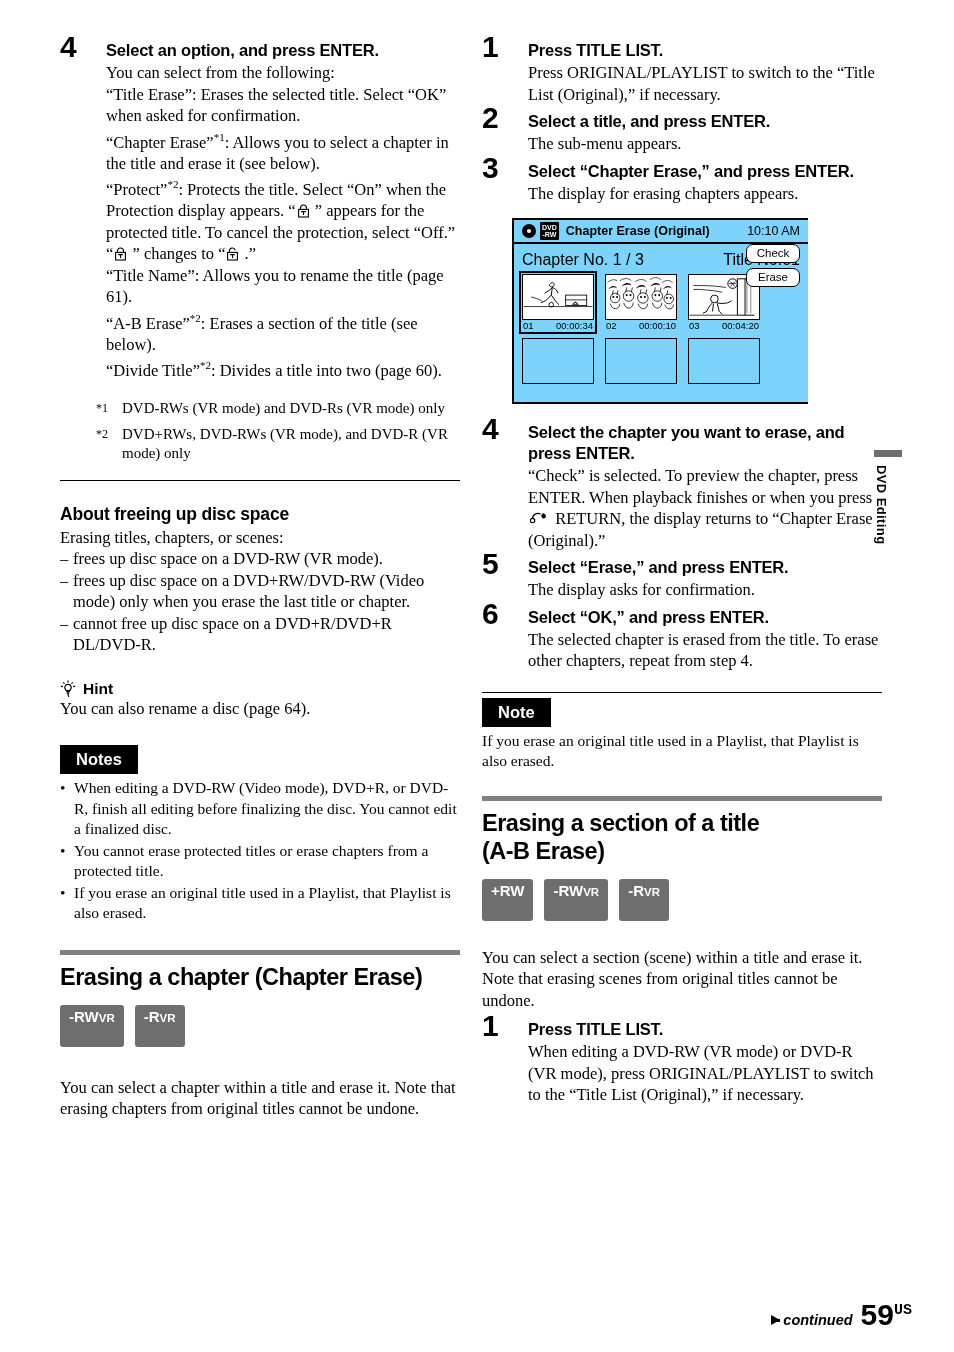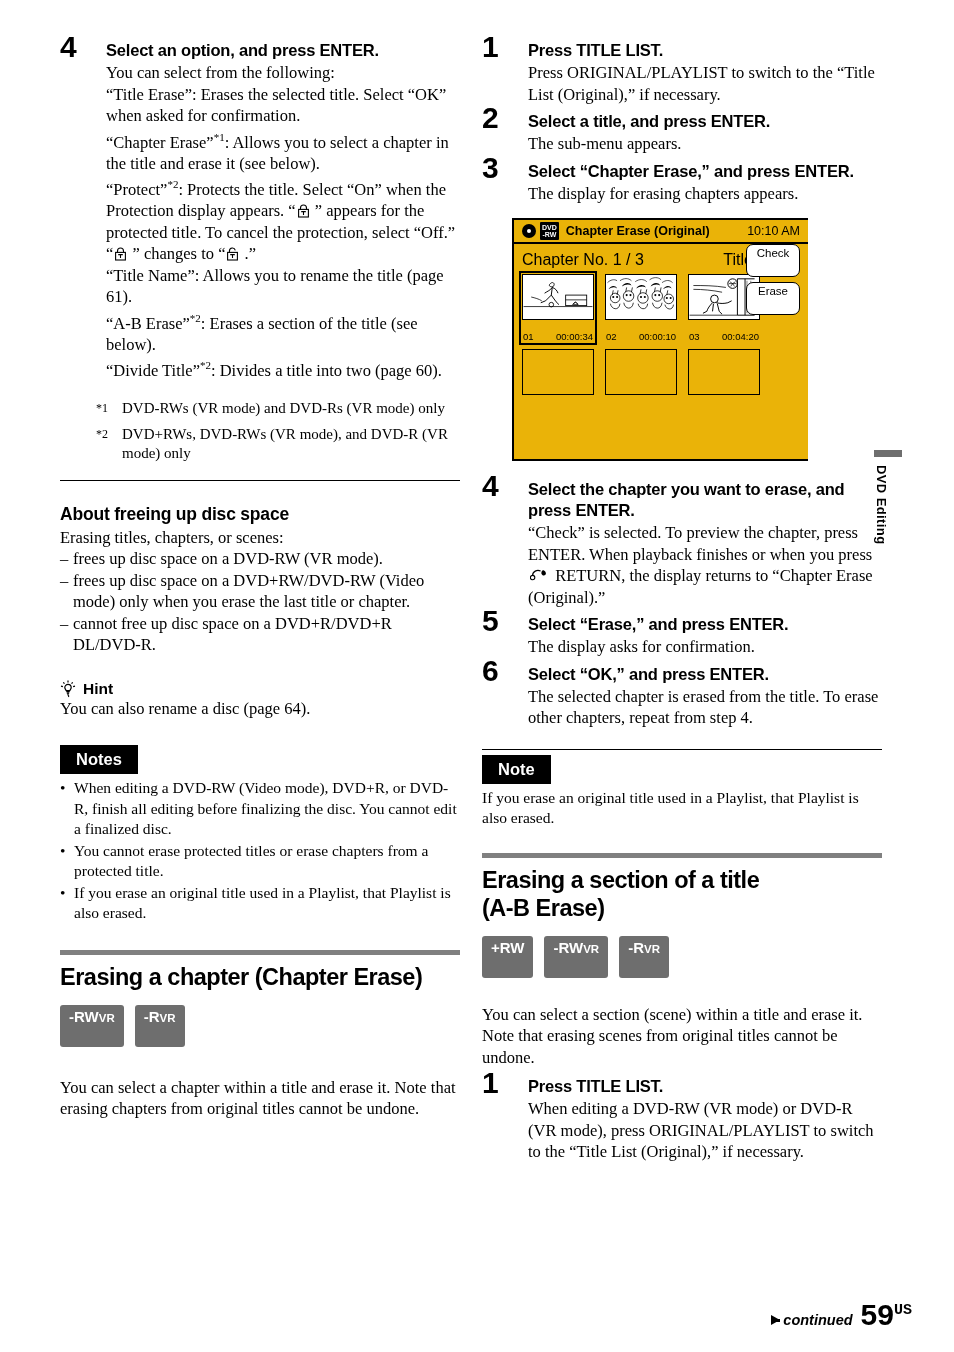--- a/index.html
+++ b/index.html
@@ -98,24 +98,24 @@
     font-family:"Liberation Sans", sans-serif;font-weight:bold;
     font-size:15px;line-height:15px;
     padding:4px 9px 21px 9px;border-radius:3px;
     letter-spacing:0px;display:inline-block;
   }
   .badge .sm{font-size:11.5px;}
 
   
   .screen{
     position:relative;margin-top:14px;margin-left:30px;
-    width:296px;height:243px;
+    width:296px;height:186px;
     border:2px solid #000;
     border-right:none;
-    background:#eab308;
+    background:#7dd3fc;
     box-sizing:border-box;
   }
   .scr-bar{
     position:relative;height:24px;border-bottom:2px solid #000;
     display:flex;align-items:center;padding:0 8px;box-sizing:border-box;
   }
   .disc-icon{
     width:14px;height:14px;border-radius:50%;background:#000;
     position:relative;flex:0 0 14px;margin-right:4px;
   }
@@ -141,30 +141,30 @@
   .thumbs{display:flex;gap:11px;margin-top:5px;}
   .thumb-wrap{width:72px;}
   .thumb-wrap.sel{outline:2px solid #000;outline-offset:1px;}
   .thumb{
     width:72px;height:46px;border:1.2px solid #000;box-sizing:border-box;
     background:#fff;overflow:hidden;position:relative;
   }
   .thumb svg{display:block;width:100%;height:100%;}
   .thumb-cap{
     display:flex;font-family:"Liberation Sans", sans-serif;font-size:9.5px;
-    margin-top:11px;padding:0 1px;justify-content:space-between;
+    margin-top:0;padding:0 1px;justify-content:space-between;
   }
   .thumb-cap .tm{margin-left:auto;}
   .thumbs2{display:flex;gap:11px;margin-top:7px;}
   .blank-thumb{width:72px;height:46px;border:1.2px solid #000;box-sizing:border-box;}
   .scr-buttons{position:absolute;right:8px;top:24px;width:54px;}
   .scr-btn{
     border:1.2px solid #000;border-radius:7px;background:#fff;
     font-family:"Liberation Sans", sans-serif;font-size:11.5px;
-    text-align:center;padding:2px 0 17px 0;margin-bottom:5px;
+    text-align:center;padding:2px 0 3px 0;margin-bottom:5px;
   }
 
   
   .side-tab{
     position:absolute;left:874px;top:450px;width:28px;
   }
   .side-tab .tab-bar{width:28px;height:7px;background:#6e6e6e;}
   .side-tab .tab-label{
     margin-top:8px;
     font-family:"Liberation Sans", sans-serif;font-weight:bold;font-size:13px;

